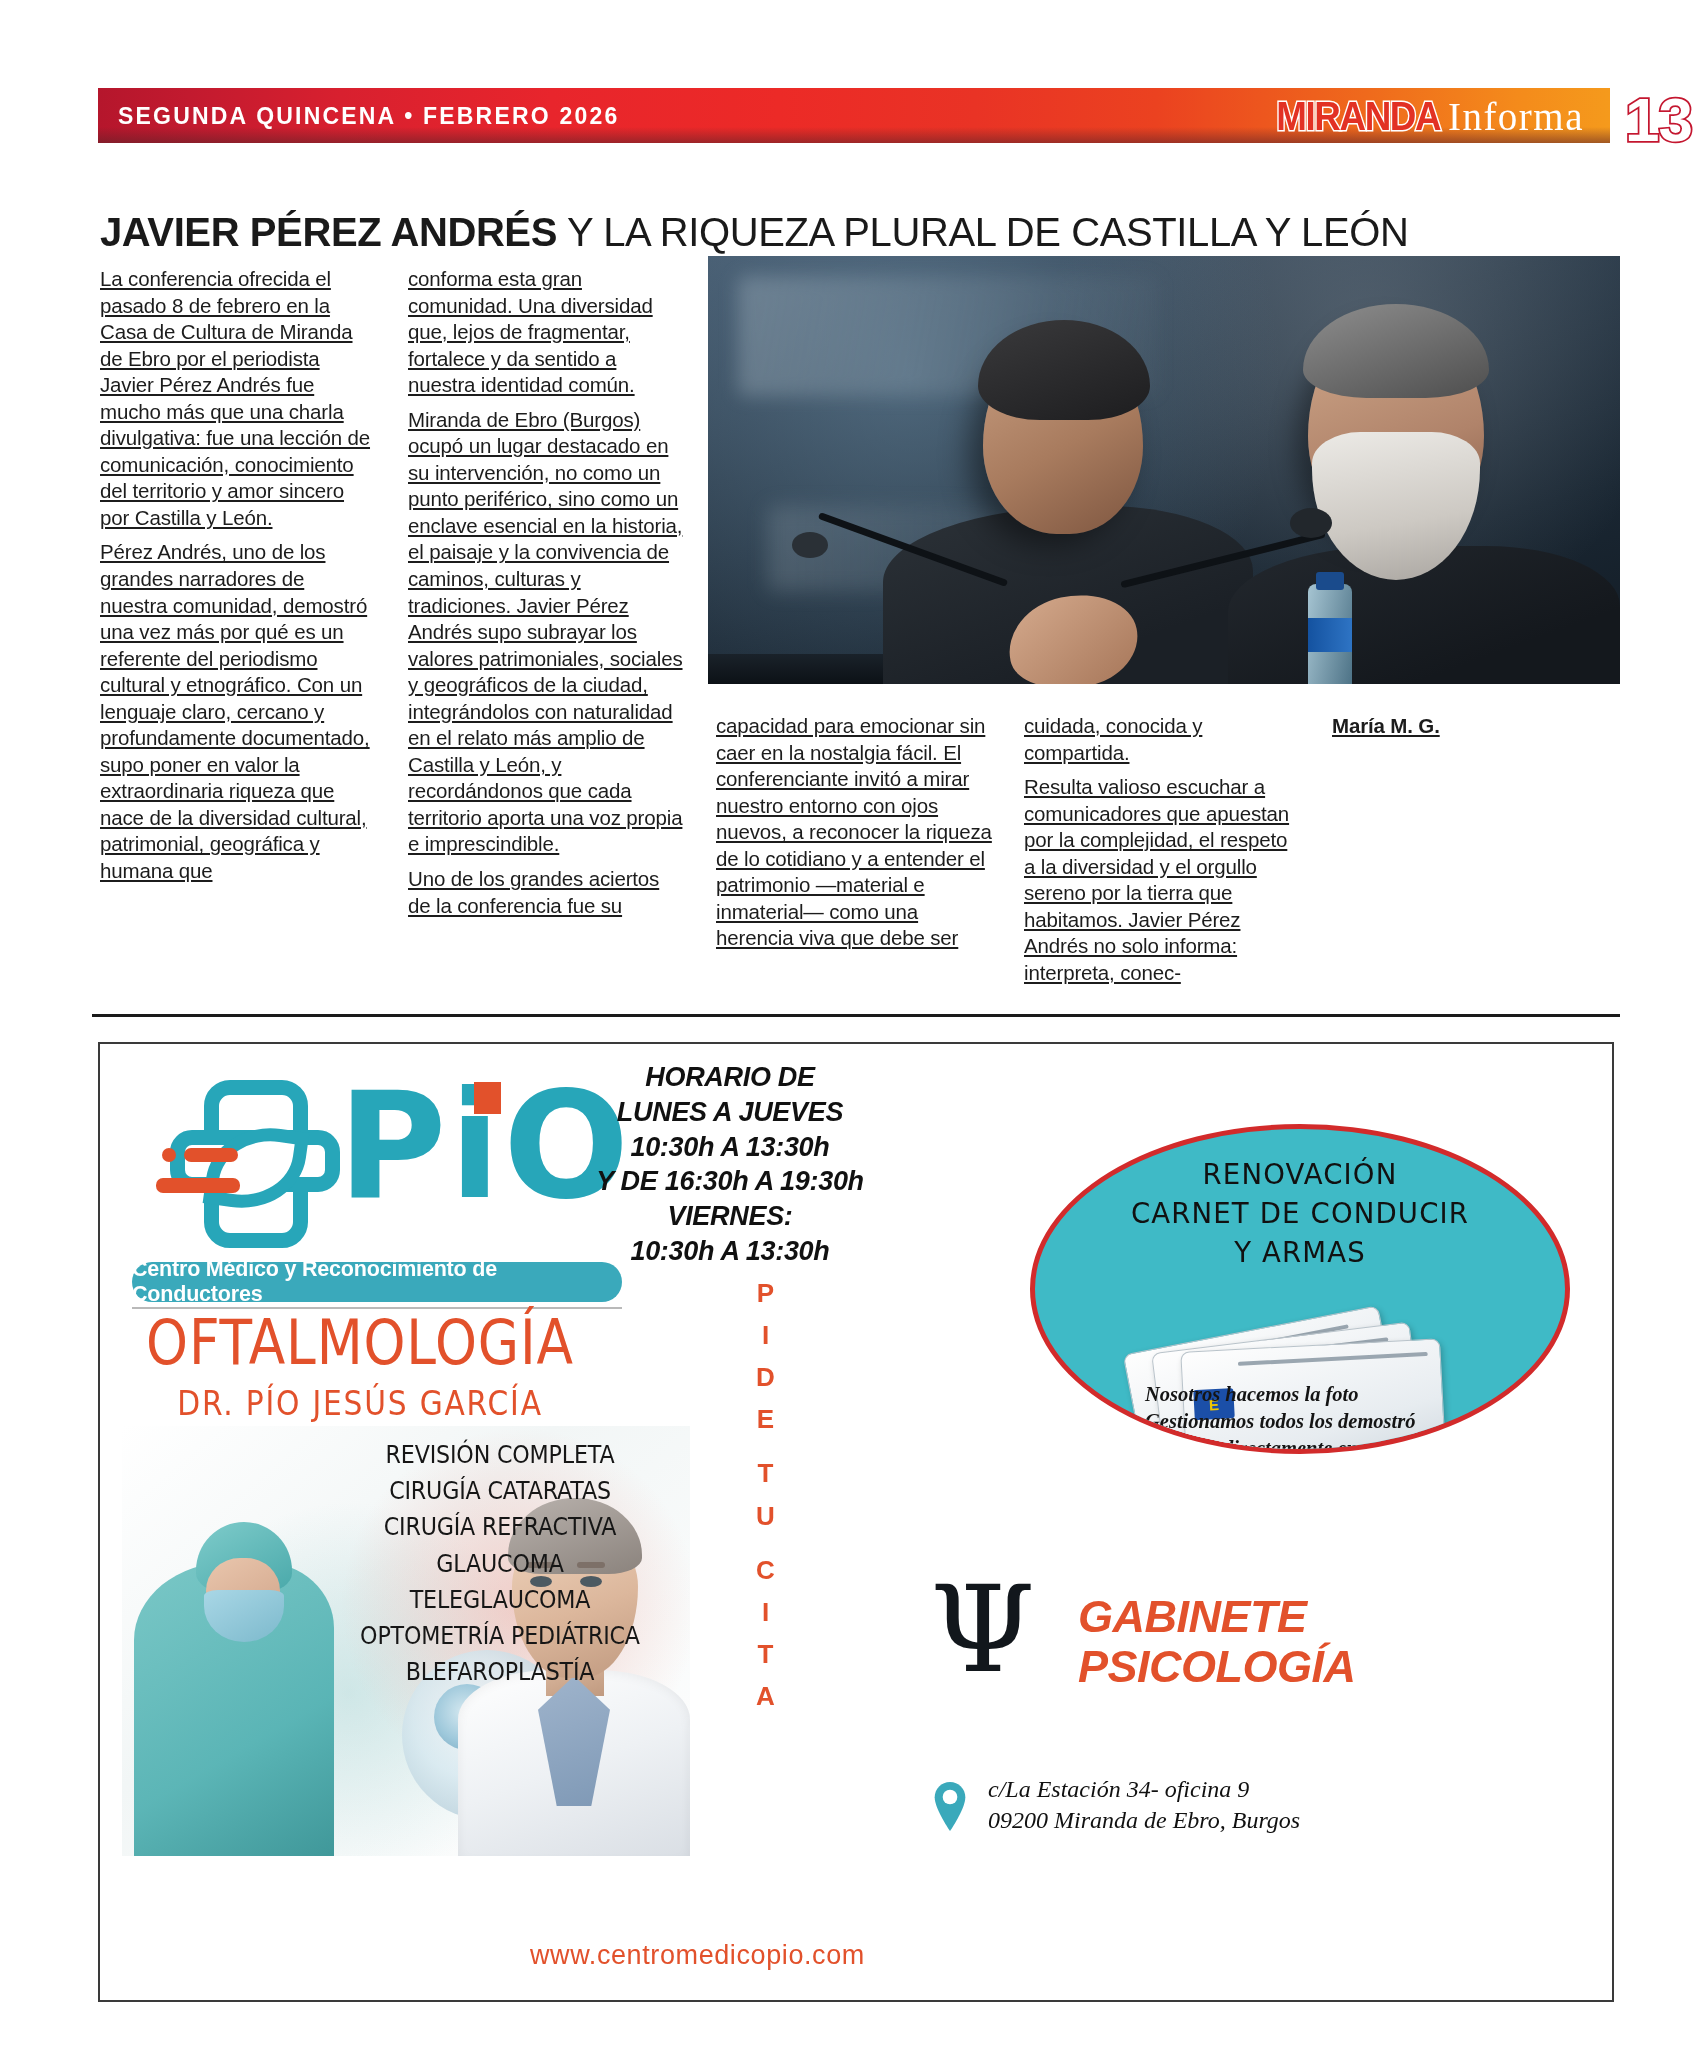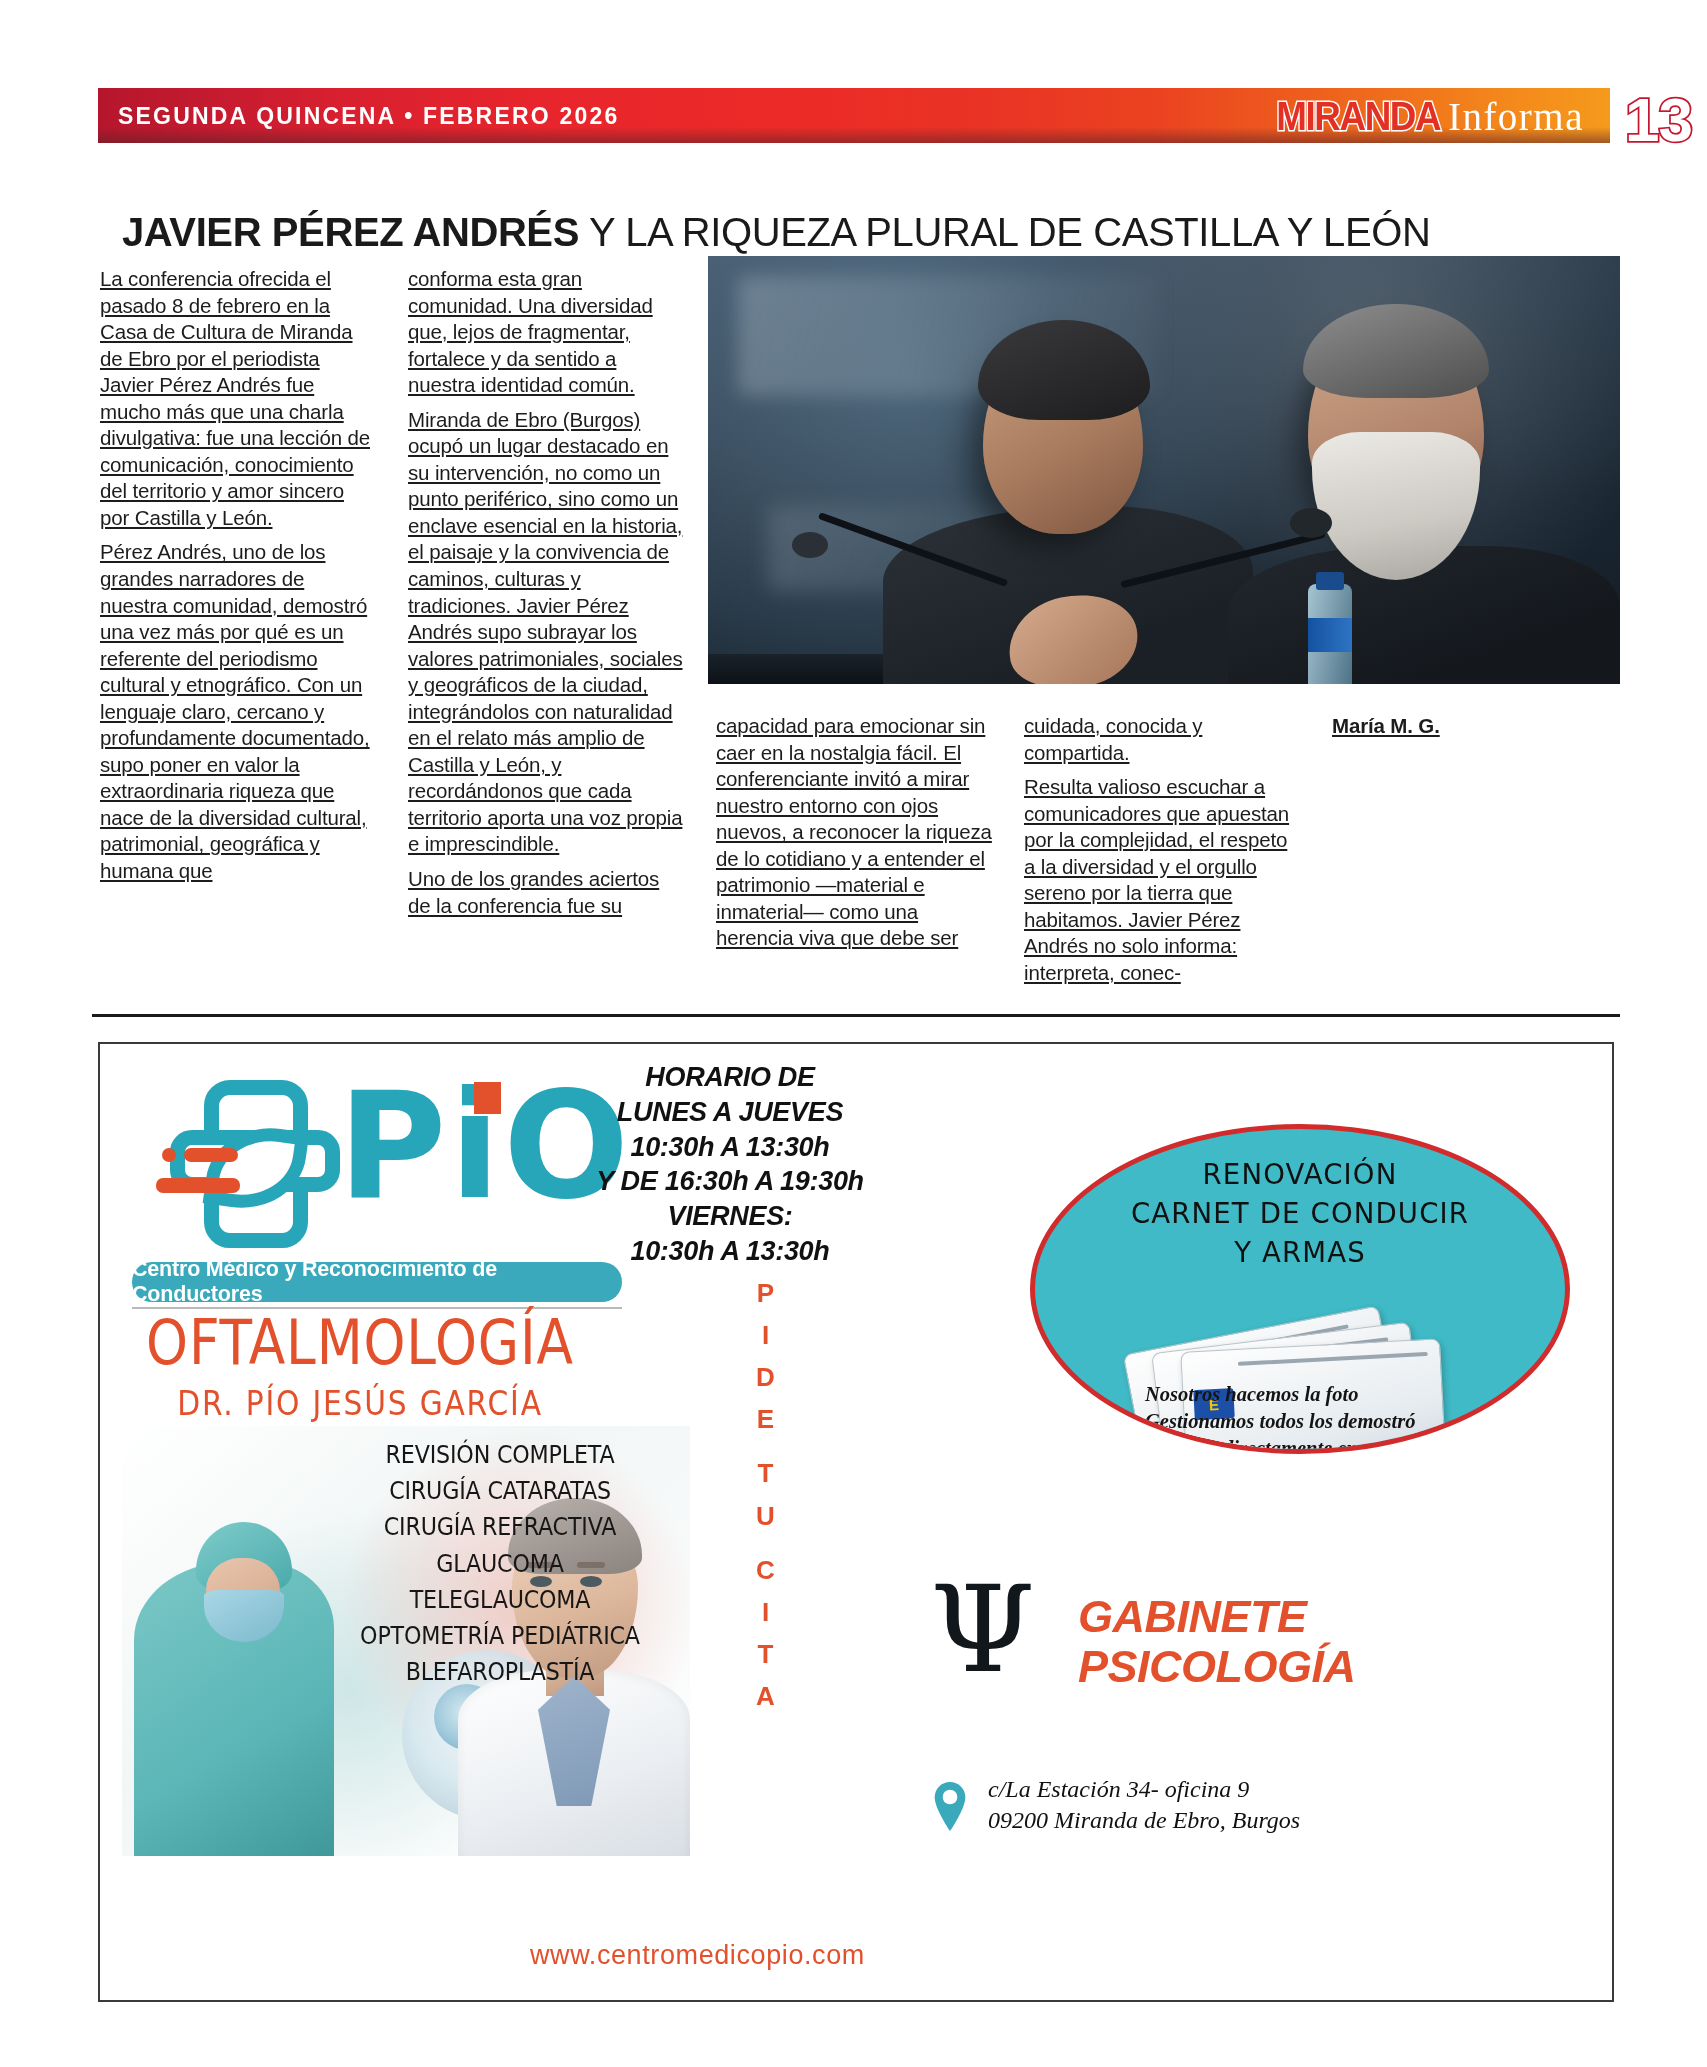--- a/index.html
+++ b/index.html
@@ -81,21 +81,20 @@
   
   .headline {
     position: absolute;
     left: 100px; top: 184px;
     width: 1520px;
     font-size: 40px;
     line-height: 1.06;
     color: #1a1a1a;
     letter-spacing: -0.4px;
     white-space: nowrap;
-    margin-left: 22px;
   }
   .headline .strong { font-weight: bold; }
   .headline .light { font-weight: normal; }
 
   
   .article {
     position: absolute;
     left: 92px; top: 258px;
     width: 1528px;
   }

